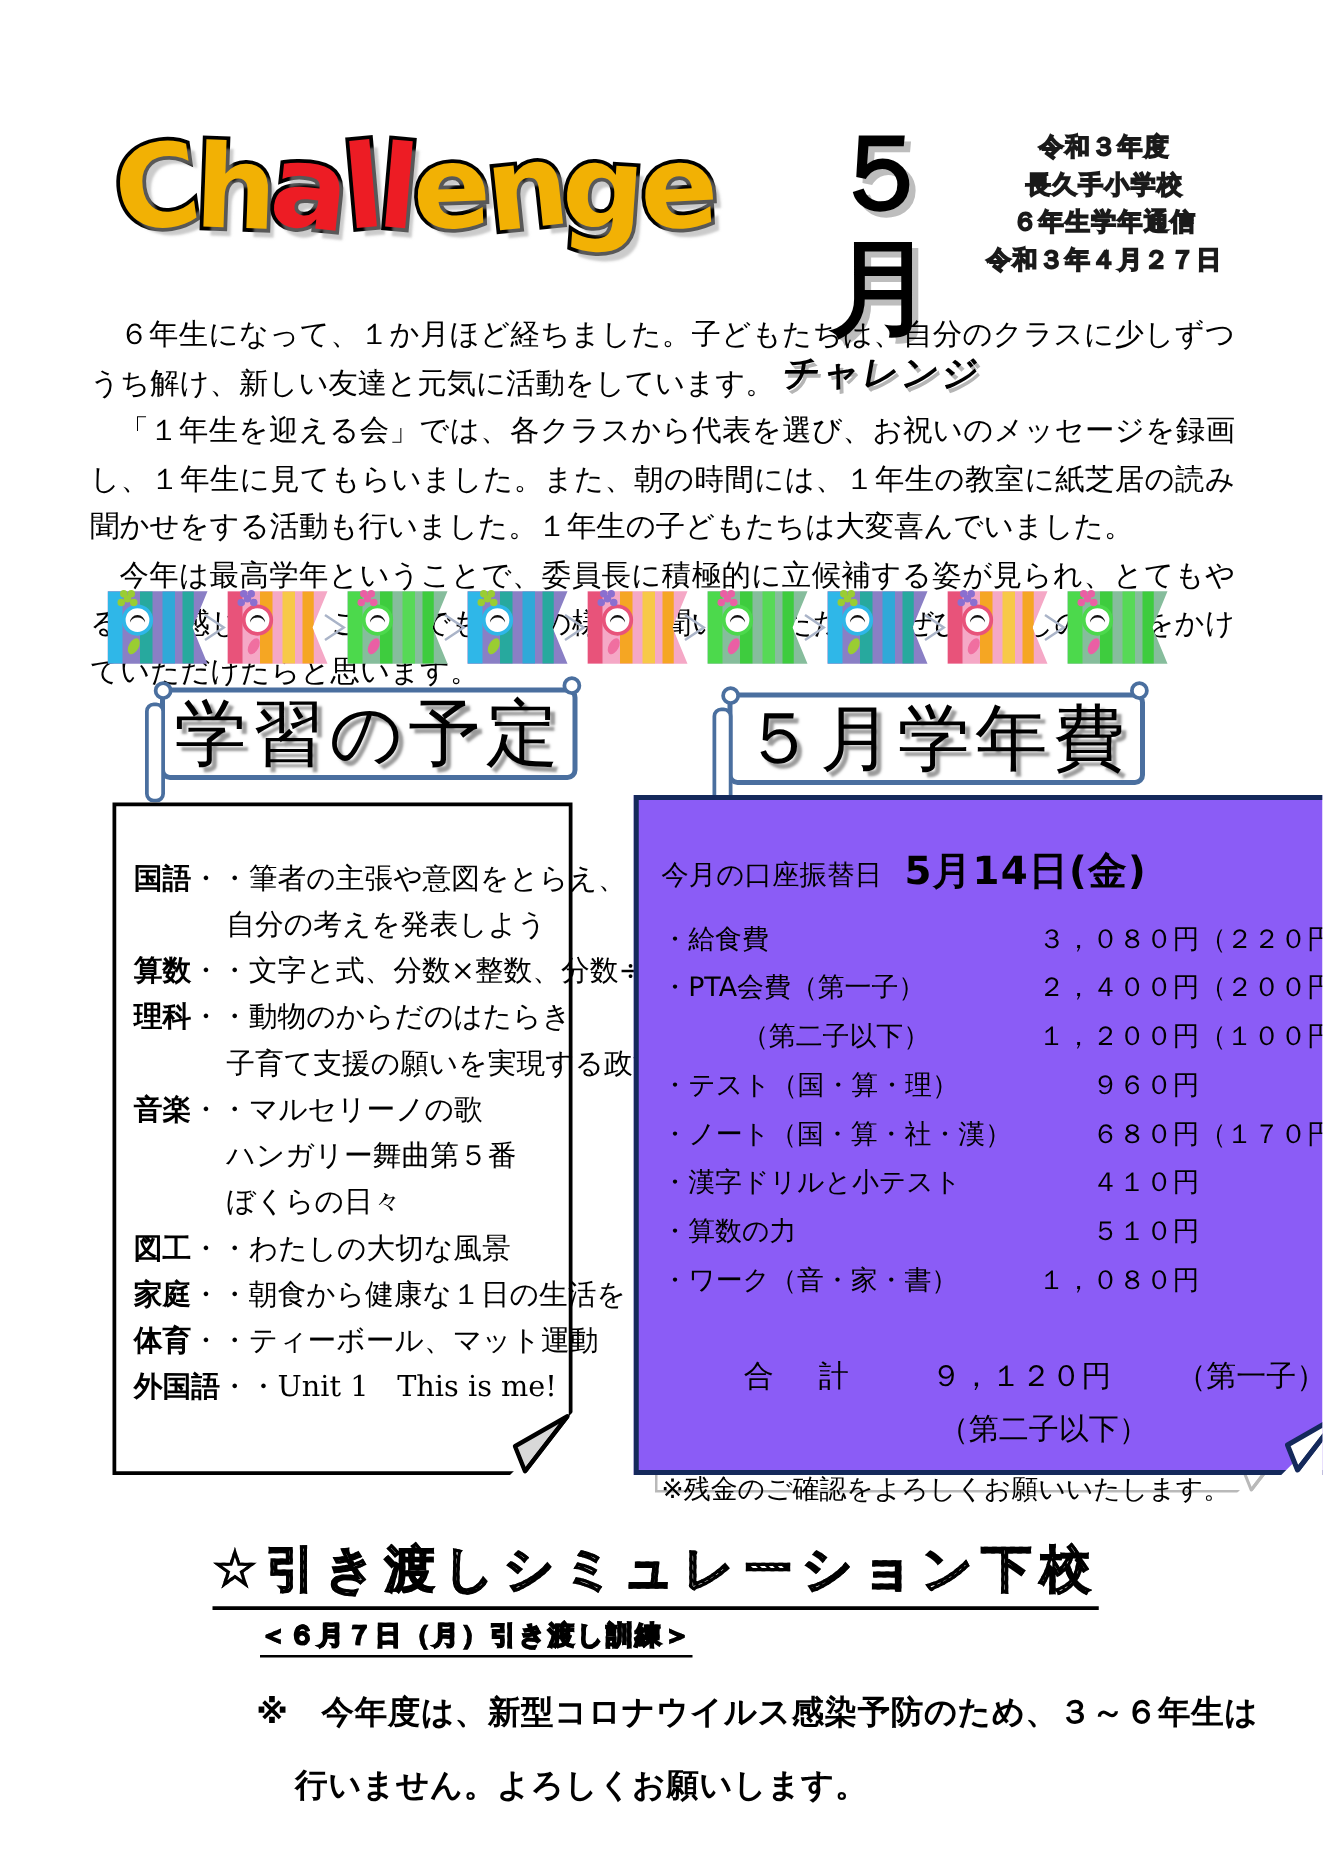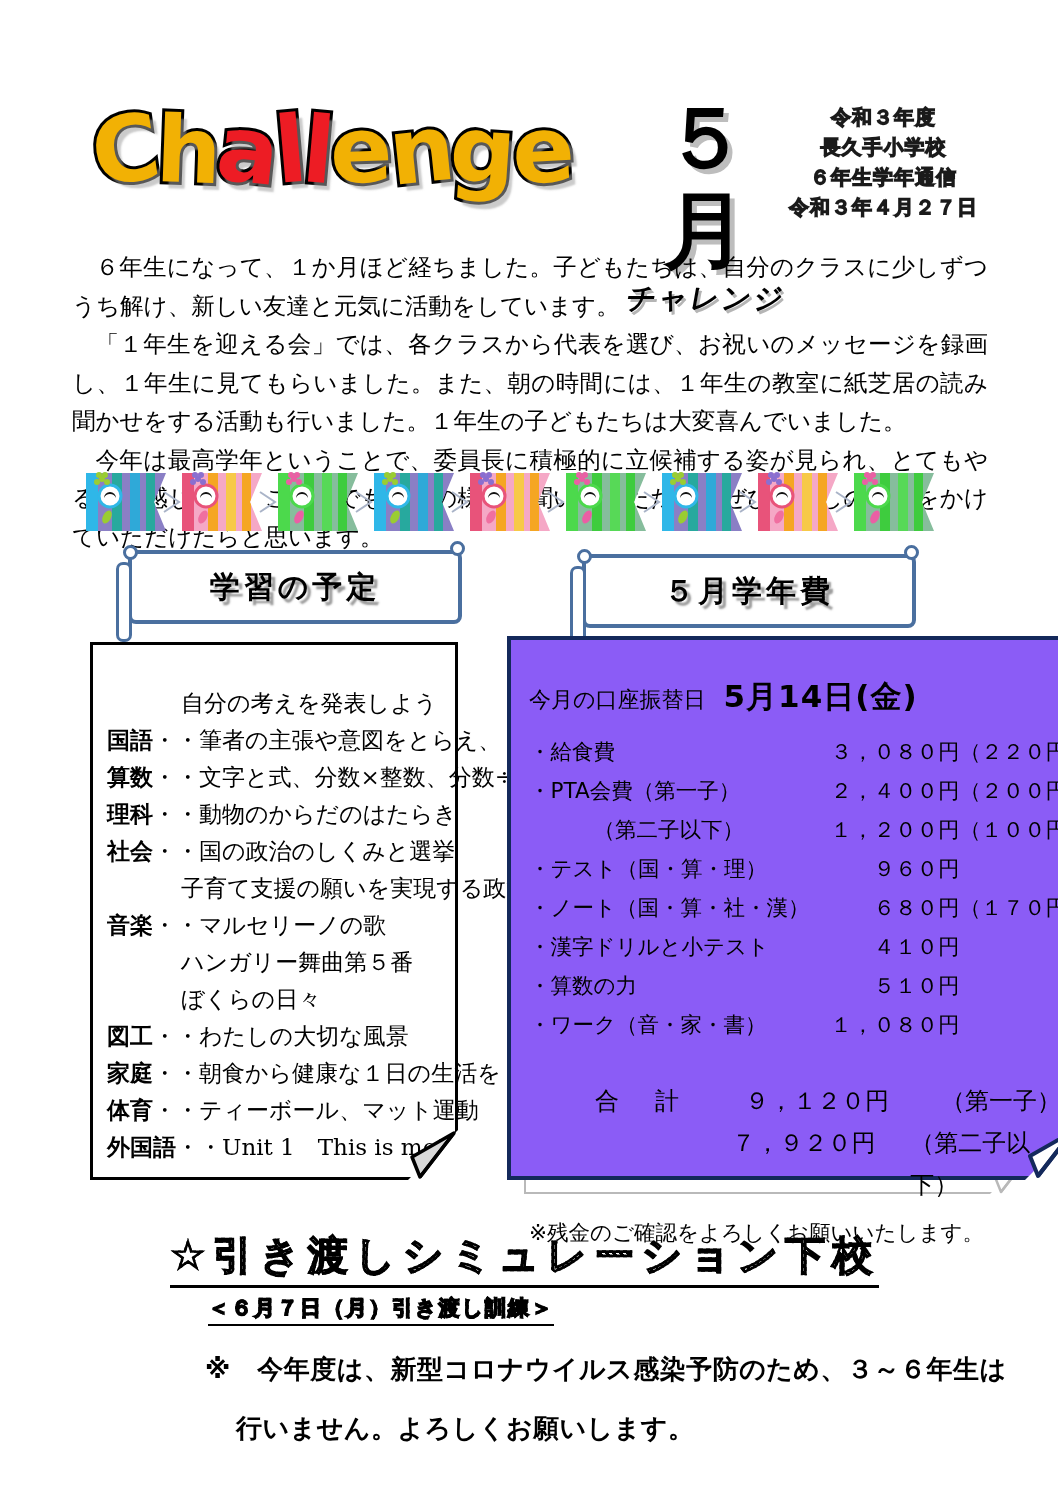--- a/index.html
+++ b/index.html
@@ -30,21 +30,21 @@
 
   
   .banner{position:absolute;height:66px;border:4px solid #4a6f9f;border-radius:8px;background:#fff;
           display:flex;align-items:center;justify-content:center;}
   .banner .rod{position:absolute;left:-16px;top:8px;width:10px;height:74px;border:3.5px solid #4a6f9f;
                border-radius:7px;background:#fff;}
   .banner .curl-tl{position:absolute;left:-9px;top:-9px;width:9px;height:9px;border:3px solid #4a6f9f;
                    border-radius:50%;background:#fff;}
   .banner .curl-tr{position:absolute;right:-7px;top:-13px;width:9px;height:9px;border:3px solid #4a6f9f;
                    border-radius:50%;background:#fff;}
-  .banner .label{font-size:30px;font-weight:700;letter-spacing:4px;
+  .banner .label{font-size:58px;font-weight:400;letter-spacing:4px;
                  text-shadow:4px 4px 2px rgba(120,120,120,.75);}
   #banner-left{left:128px;top:550px;width:326px;}
   #banner-right{left:582px;top:554px;width:326px;}
 
   
   #study-box{position:absolute;left:90px;top:642px;width:368px;height:538px;border:3.5px solid #000;
              background:#fff;padding:40px 0 0 14px;box-sizing:border-box;}
   .subject{font-family:"DejaVu Serif","Liberation Serif",serif;font-size:23px;line-height:37px;white-space:nowrap;}
   .subj-label{font-family:"DejaVu Sans","Liberation Sans",sans-serif;font-weight:bold;}
   .subject.cont{padding-left:74px;}
@@ -306,25 +306,24 @@
   </div>
   <div id="banner-right" class="banner">
     <span class="rod"></span>
     <span class="curl-tl"></span>
     <span class="curl-tr"></span>
     <span class="label">５月学年費</span>
   </div>
 
   <div id="study-box">
     <div id="subject-list">
+        <div class="subject"><span class="subj-label">国語</span><span class="subj-sep">・・</span><span>筆者の主張や意図をとらえ、</span></div>
         <div class="subject cont">自分の考えを発表しよう</div>
-        <div class="subject"><span class="subj-label">国語</span><span class="subj-sep">・・</span><span>筆者の主張や意図をとらえ、</span></div>
         <div class="subject"><span class="subj-label">算数</span><span class="subj-sep">・・</span><span>文字と式、分数×整数、分数÷整数</span></div>
         <div class="subject"><span class="subj-label">理科</span><span class="subj-sep">・・</span><span>動物のからだのはたらき</span></div>
-        <div class="subject"><span class="subj-label">社会</span><span class="subj-sep">・・</span><span>国の政治のしくみと選挙</span></div>
         <div class="subject cont">子育て支援の願いを実現する政治</div>
         <div class="subject"><span class="subj-label">音楽</span><span class="subj-sep">・・</span><span>マルセリーノの歌</span></div>
         <div class="subject cont">ハンガリー舞曲第５番</div>
         <div class="subject cont">ぼくらの日々</div>
         <div class="subject"><span class="subj-label">図工</span><span class="subj-sep">・・</span><span>わたしの大切な風景</span></div>
         <div class="subject"><span class="subj-label">家庭</span><span class="subj-sep">・・</span><span>朝食から健康な１日の生活を</span></div>
         <div class="subject"><span class="subj-label">体育</span><span class="subj-sep">・・</span><span>ティーボール、マット運動</span></div>
         <div class="subject"><span class="subj-label">外国語</span><span class="subj-sep">・・</span><span>Unit 1　This is me!</span></div>
       </div>
     <svg class="fold" width="60" height="60" viewBox="0 0 60 60">
@@ -390,21 +389,20 @@
         </tbody>
       </table>
     <div id="totals">
         <div class="total-row">
           <span class="total-label">合　計</span>
           <span class="total-amount">９，１２０円</span>
           <span class="total-note">（第一子）</span>
         </div>
         <div class="total-row">
           <span class="total-label"></span>
-          <span class="total-amount">７，９２０円</span>
           <span class="total-note">（第二子以下）</span>
         </div>
       </div>
     <div id="fee-remark">※残金のご確認をよろしくお願いいたします。</div>
     <svg class="fold" width="60" height="60" viewBox="0 0 60 60">
       <polygon points="60,8 60,60 8,60" fill="#ffffff" stroke="none"></polygon>
       <polygon points="55,12 13,36 21,56" fill="#ffffff" stroke="#14295b" stroke-width="4" stroke-linejoin="round"></polygon>
       <path d="M55,12 L21,56" fill="none" stroke="#14295b" stroke-width="4"></path>
     </svg>
   </div>

